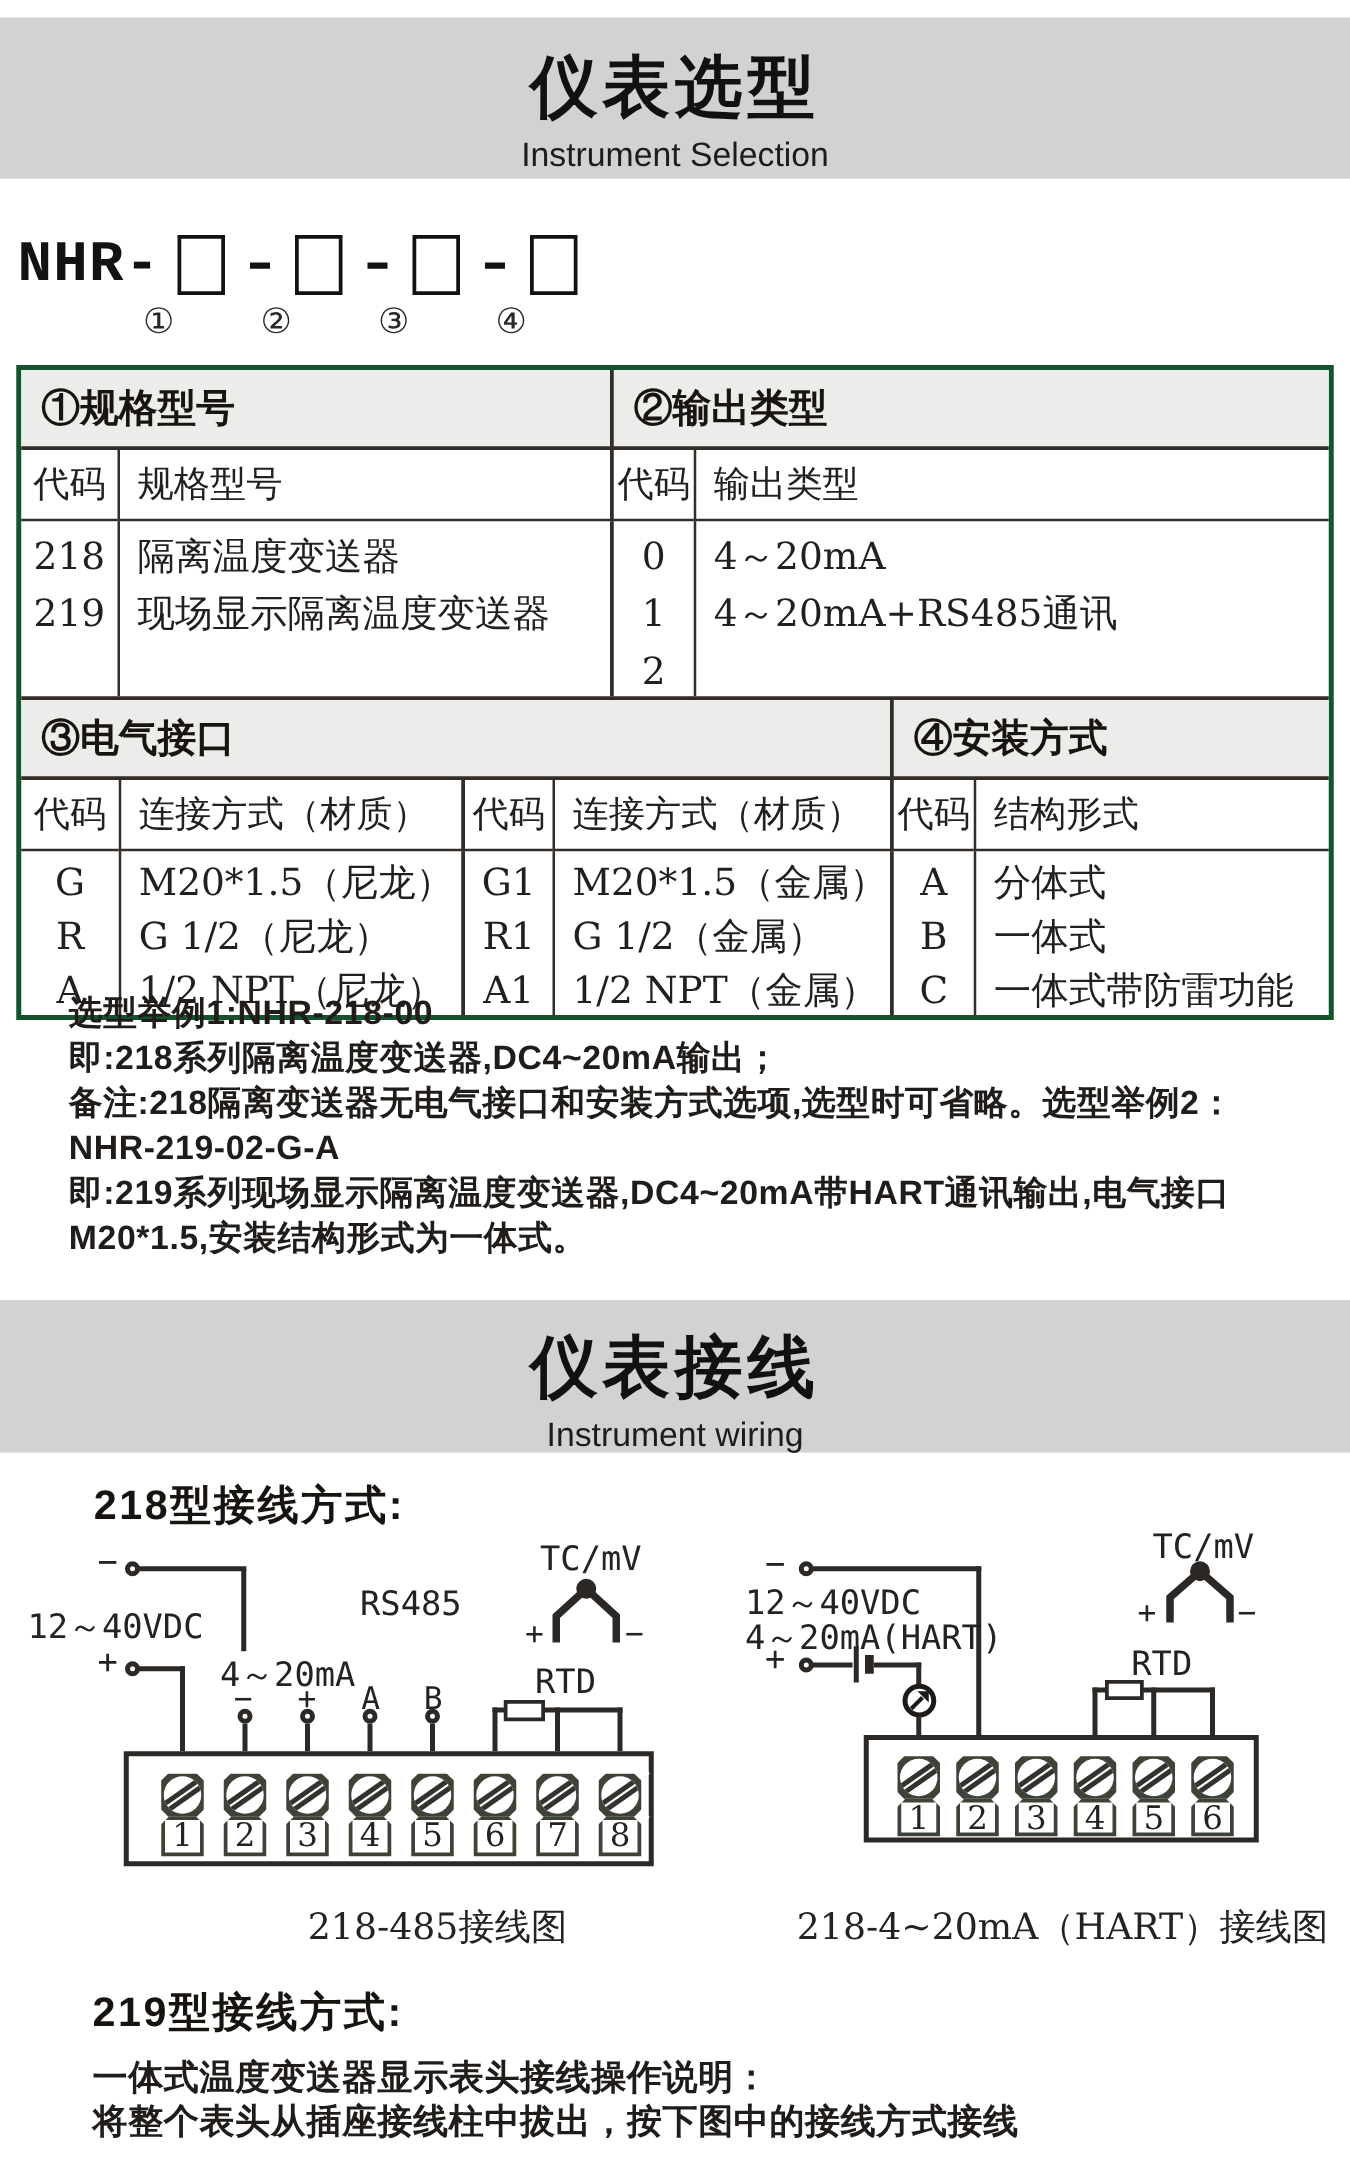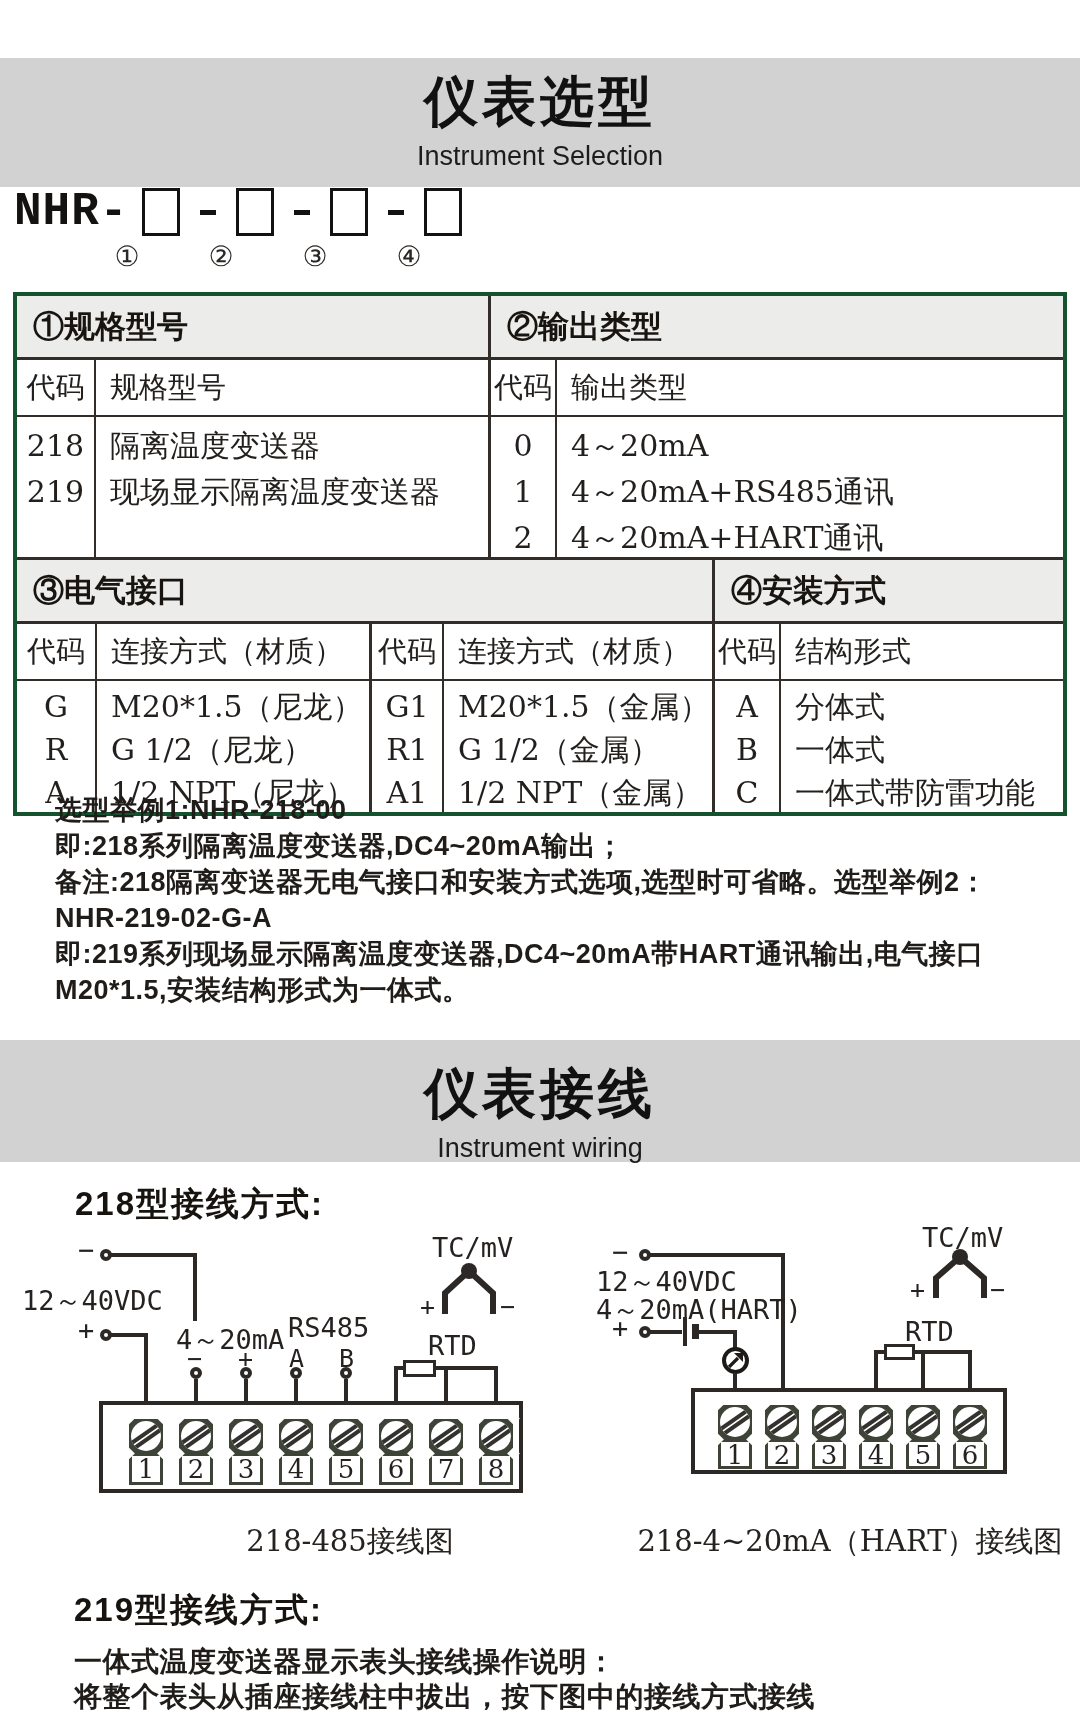--- a/index.html
+++ b/index.html
@@ -4,21 +4,21 @@
 <style>
   html,body{margin:0;padding:0;background:#fff;}
   *{box-sizing:border-box;}
   #page{position:relative;width:1080px;height:1727px;background:#ffffff;overflow:hidden;
         font-family:"Liberation Sans",sans-serif;color:#221f1d;}
 
   
   .banner{position:absolute;left:0;width:1080px;background:#d2d2d2;text-align:center;}
   .banner .t{font-weight:bold;font-size:54px;letter-spacing:4px;color:#111;}
   .banner .s{font-size:27px;color:#1c1c1c;margin-top:2px;}
-  #banner1{top:14px;height:129px;padding-top:8px;margin-top:44px;}
+  #banner1{top:14px;height:129px;padding-top:20px;}
   #banner2{top:1040px;height:122px;padding-top:18px;}
 
   
   #modelrow{position:absolute;left:14px;top:186px;display:flex;align-items:center;}
   .nhr{font-family:Liberation Mono, monospace;font-weight:bold;font-size:46px;letter-spacing:1px;color:#141210;}
   .mbox{width:38px;height:48px;border:3px solid #141210;background:#fff;margin-left:14px;}
   .mdash{width:16px;height:5px;background:#141210;margin-left:20px;}
   .mbox+ .mdash{margin-left:20px;}
   .mdash+ .mbox{margin-left:20px;}
   .circnums{position:absolute;top:240px;left:0;}
@@ -124,21 +124,20 @@
         <div class="dline cl">现场显示隔离温度变送器</div>
       </div>
       <div class="dcell dA bl3">
         <div class="dline cc">0</div>
         <div class="dline cc">1</div>
         <div class="dline cc">2</div>
       </div>
       <div class="dcell dA bl2">
         <div class="dline cl">4～20mA</div>
         <div class="dline cl">4～20mA+RS485通讯</div>
-        <div class="dline cl">4～20mA+HART通讯</div>
       </div>
     </div>
 
     <div class="grid tblB">
       <div class="hd" style="grid-column:1/5">③电气接口</div>
       <div class="hd bl3" style="grid-column:5/7">④安装方式</div>
 
       <div class="ch cc">代码</div>
       <div class="ch cl bl2">连接方式（材质）</div>
       <div class="ch cc bl3">代码</div>
@@ -207,21 +206,21 @@
     <span class="vw" style="left:144px;top:1333px;height:88px"></span>
 
     <span class="wlabel mono" style="left:176px;top:1322px">4～20mA</span>
     <span class="wsmall mono" style="left:187px;top:1344px">−</span>
     <span class="wsmall mono" style="left:238px;top:1344px">+</span>
     <span class="node" style="left:190px;top:1367px"></span>
     <span class="node" style="left:240px;top:1367px"></span>
     <span class="vw" style="left:194px;top:1379px;height:42px"></span>
     <span class="vw" style="left:244px;top:1379px;height:42px"></span>
 
-    <span class="wlabel mono" style="left:288px;top:1312px">RS485</span>
+    <span class="wlabel mono" style="left:288px;top:1268px">RS485</span>
     <span class="wsmall mono" style="left:289px;top:1344px">A</span>
     <span class="wsmall mono" style="left:339px;top:1344px">B</span>
     <span class="node" style="left:290px;top:1367px"></span>
     <span class="node" style="left:340px;top:1367px"></span>
     <span class="vw" style="left:294px;top:1379px;height:42px"></span>
     <span class="vw" style="left:344px;top:1379px;height:42px"></span>
 
     <span class="wlabel mono" style="left:428px;top:1330px">RTD</span>
     <span class="res" style="left:403px;top:1360px;width:33px;height:17px"></span>
     <span class="hw" style="left:394px;top:1366px;width:11px"></span>

